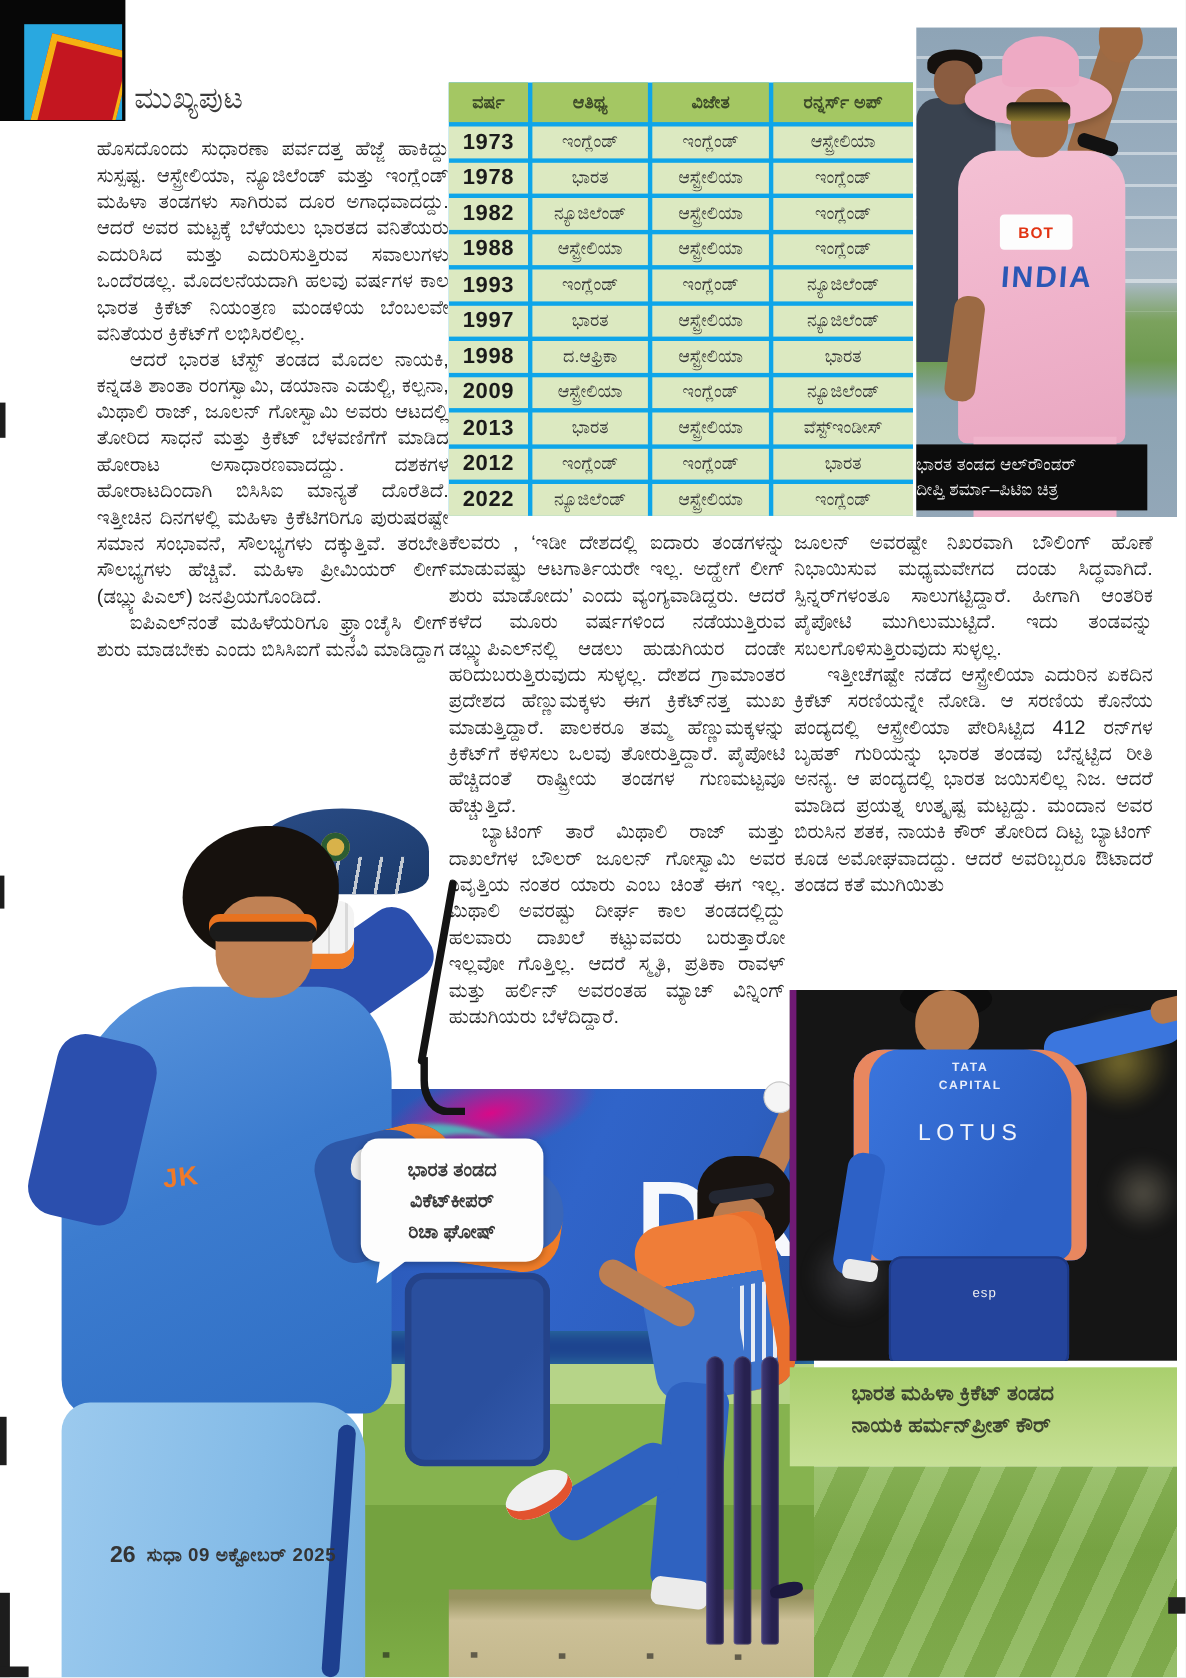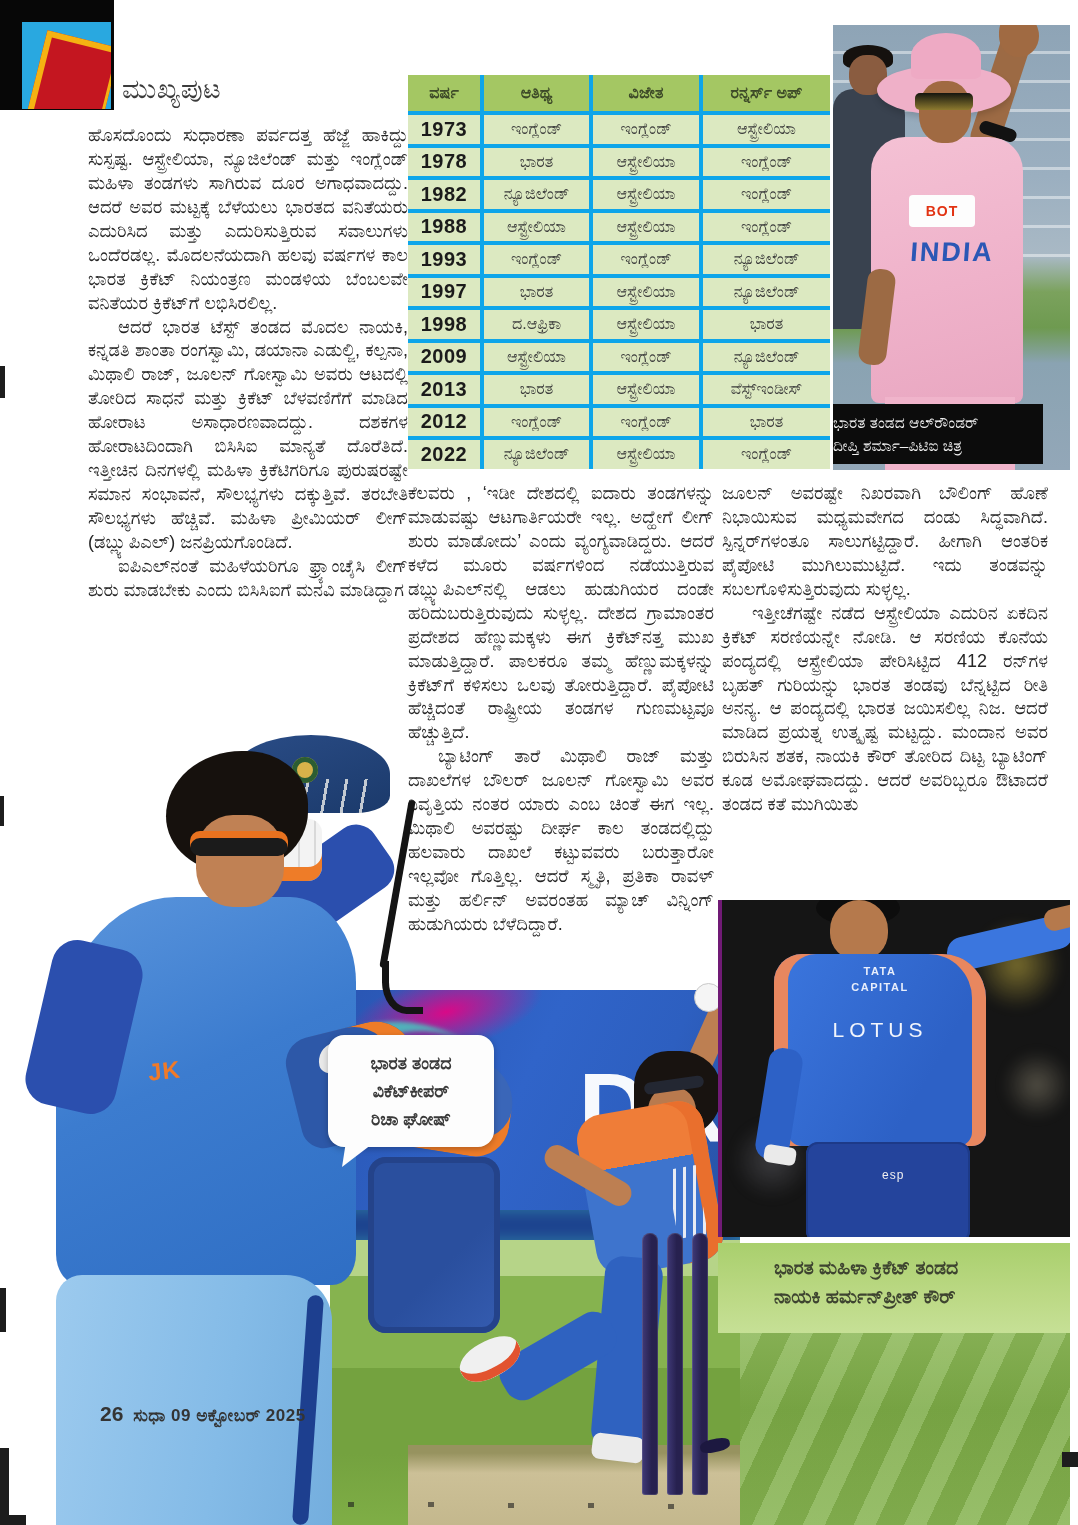--- a/index.html
+++ b/index.html
@@ -128,21 +128,21 @@
   .b-shoe-back{left:458px;top:606px;width:64px;height:36px;background:#f0f0f0;border-radius:45%;transform:rotate(-28deg);
       box-shadow:inset 0 -9px 0 #e2532f;}
   .b-shoe-front{left:592px;top:700px;width:52px;height:26px;background:#ebebeb;border-radius:8px;transform:rotate(7deg);}
   .stumps{left:642px;top:498px;width:66px;height:262px;display:flex;justify-content:space-between;}
   .stump{width:16px;height:100%;border-radius:8px 8px 3px 3px;
       background:linear-gradient(90deg,#403a78,#27214f 60%);box-shadow:inset 0 0 0 1px rgba(255,255,255,.12);}
   .bail{left:700px;top:704px;width:30px;height:13px;background:#1c1840;border-radius:40%;transform:rotate(-12deg);}
 
   
   .photo-harman{left:718px;top:165px;width:352px;height:337px;background:#151515;overflow:hidden;
-      border-left:4px solid #701a75;box-sizing:border-box;}
+      border-left:6px solid #701a75;box-sizing:border-box;}
   .bokeh{position:absolute;border-radius:50%;filter:blur(6px);}
   .h-head{left:108px;top:0;width:58px;height:60px;background:#b5794c;border-radius:50% 50% 45% 45%;}
   .h-hair{left:94px;top:-10px;width:84px;height:36px;background:#0d0d0d;border-radius:50%;}
   .h-torso{left:52px;top:54px;width:212px;height:192px;border-radius:28px 44px 14px 14px;
       background:linear-gradient(120deg,#3b76de 0%,#2d61c6 70%);
       box-shadow:inset 14px 0 0 #e8875f, inset -14px 0 0 #e8875f;}
   .h-tata{left:70px;top:64px;width:176px;text-align:center;color:#e8eefb;font-size:11px;font-weight:700;
       letter-spacing:1.5px;line-height:1.45;}
   .h-lotus{left:70px;top:118px;width:176px;text-align:center;color:#f2f5fc;font-size:21px;font-weight:400;letter-spacing:5px;}
   .h-arm{left:224px;top:26px;width:128px;height:34px;background:#3b76de;border-radius:16px;transform:rotate(-13deg);}
@@ -158,21 +158,21 @@
       background:linear-gradient(180deg,#a9cf6d 0%,#bcd985 60%,#c6e096 100%);
       font-size:19px;font-weight:700;color:#3e4430;line-height:1.55;padding-top:10px;box-sizing:border-box;}
   .caption-harman .l{display:block;padding-left:56px;}
   .caption-harman .r{display:block;text-align:right;padding-right:96px;}
   .field-right{left:740px;top:598px;width:330px;height:192px;
       background:linear-gradient(180deg,#8cb857 0%,#7cab46 40%,#86b350 100%);}
   .field-right .mow{position:absolute;inset:0;
       background:repeating-linear-gradient(115deg,rgba(255,255,255,.14) 0 20px,rgba(0,0,0,.05) 20px 46px);}
 
   
-  .footer{left:100px;top:1402px;z-index:9;display:flex;align-items:flex-end;gap:10px;color:#343434;}
+  .footer{left:100px;top:1402px;z-index:9;display:flex;align-items:center;gap:10px;color:#343434;}
   .footer .num{font-weight:800;font-size:21px;}
   .footer .iss{font-size:17px;font-weight:600;letter-spacing:.5px;}
 
   
   .mark{background:#1d1d1d;}
 </style>
 </head>
 <body>
 
 <div class="page">

